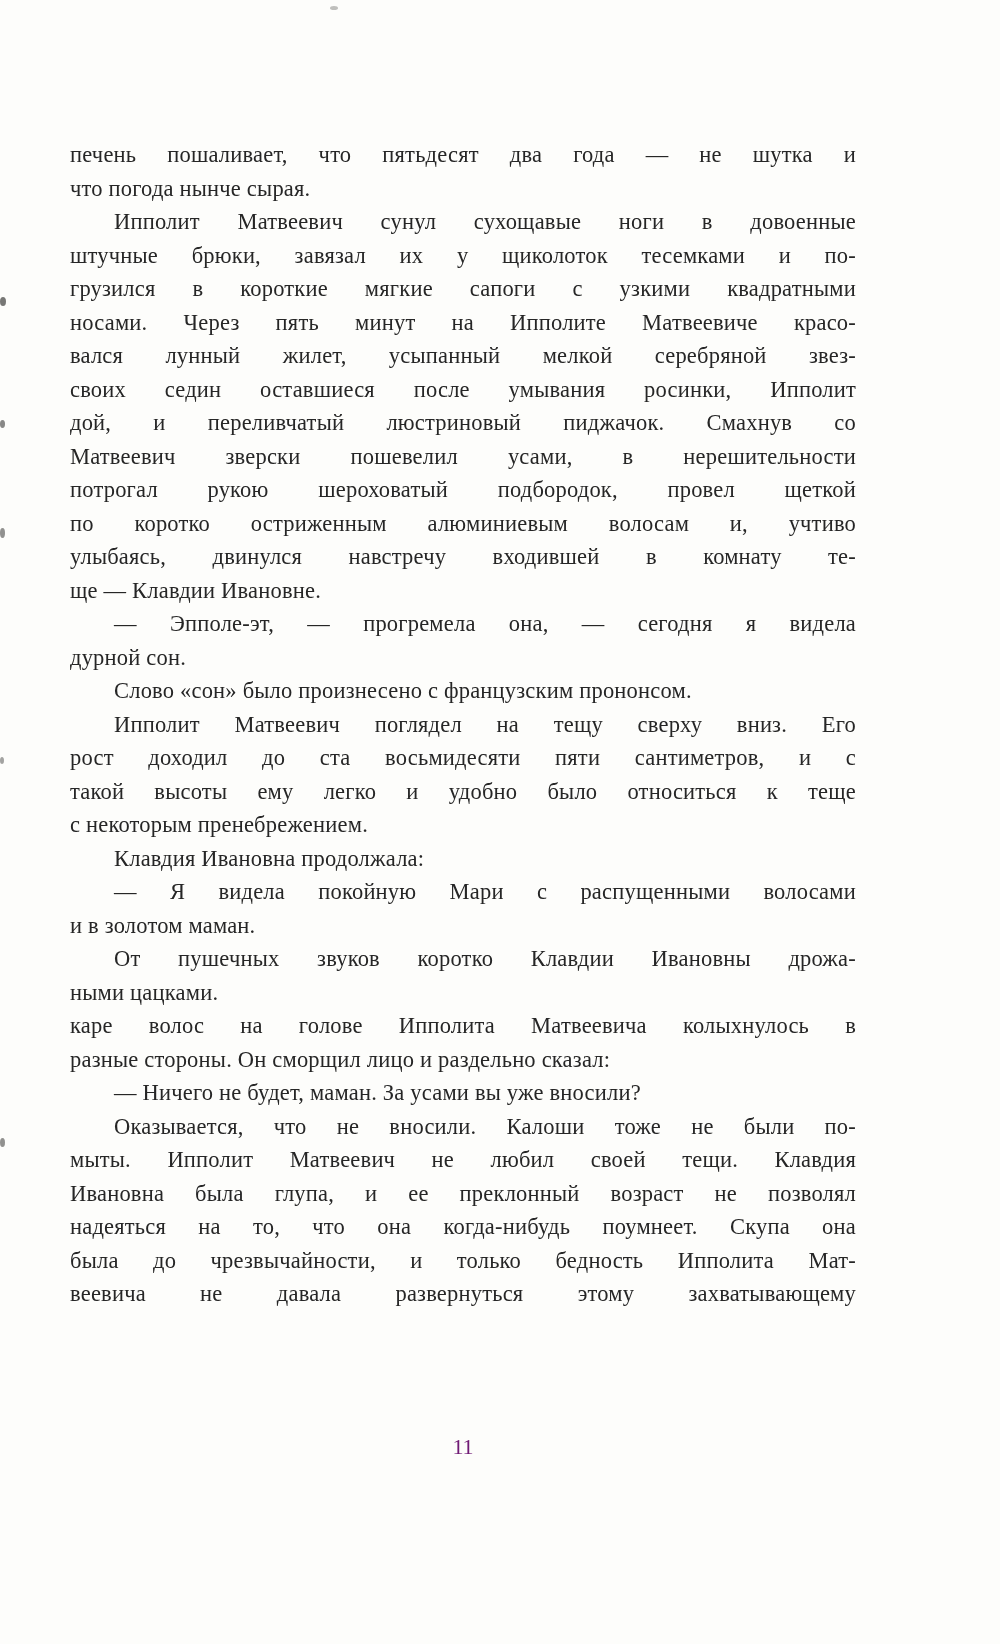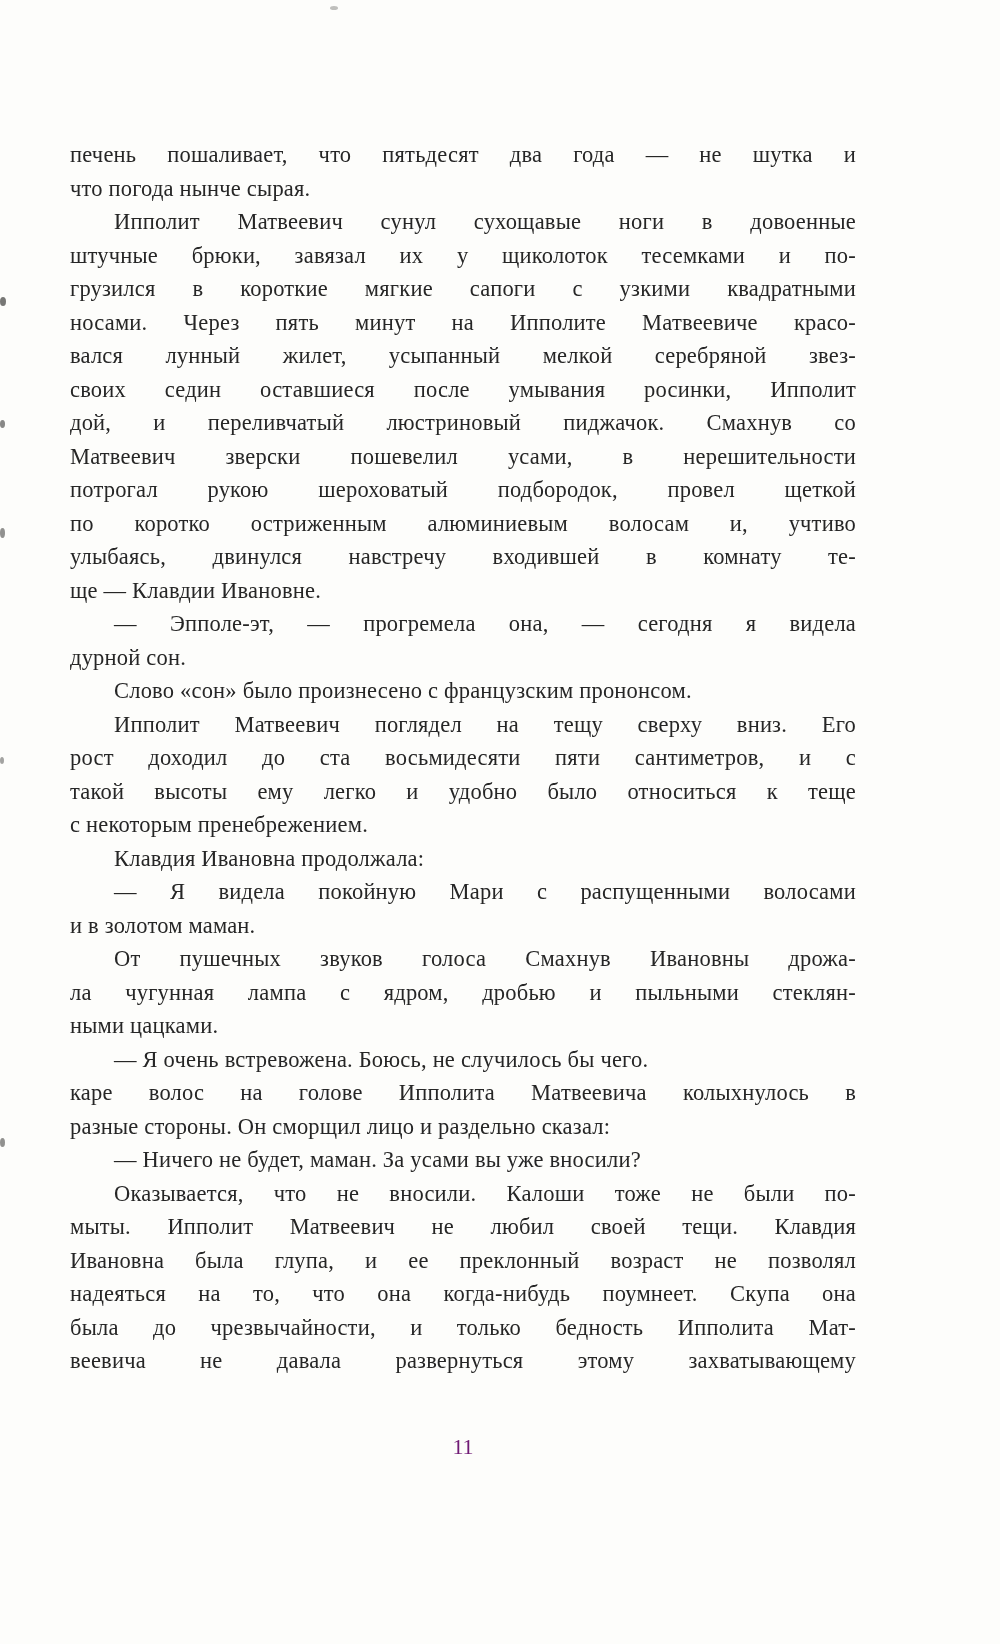--- a/index.html
+++ b/index.html
@@ -114,26 +114,22 @@
         <div class="line last">с некоторым пренебрежением.</div>
       </div>
       <div class="paragraph">
         <div class="line indent last">Клавдия Ивановна продолжала:</div>
       </div>
       <div class="paragraph">
         <div class="line indent">— Я видела покойную Мари с распущенными волосами</div>
         <div class="line last">и в золотом маман.</div>
       </div>
       <div class="paragraph">
-        <div class="line indent">От пушечных звуков голоса Смахнув Ивановны дрожа-</div>
-        <div class="line">ла чугунная лампа с ядром, дробью и пыльными стеклян-</div>
+        <div class="line indent">От пушечных звуков коротко Клавдии Ивановны дрожа-</div>
         <div class="line last">ными цацками.</div>
-      </div>
-      <div class="paragraph">
-        <div class="line indent last">— Я очень встревожена. Боюсь, не случилось бы чего.</div>
       </div>
       <div class="paragraph">
         <div class="line">каре волос на голове Ипполита Матвеевича колыхнулось в</div>
         <div class="line last">разные стороны. Он сморщил лицо и раздельно сказал:</div>
       </div>
       <div class="paragraph">
         <div class="line indent last">— Ничего не будет, маман. За усами вы уже вносили?</div>
       </div>
       <div class="paragraph">
         <div class="line indent">Оказывается, что не вносили. Калоши тоже не были по-</div>

